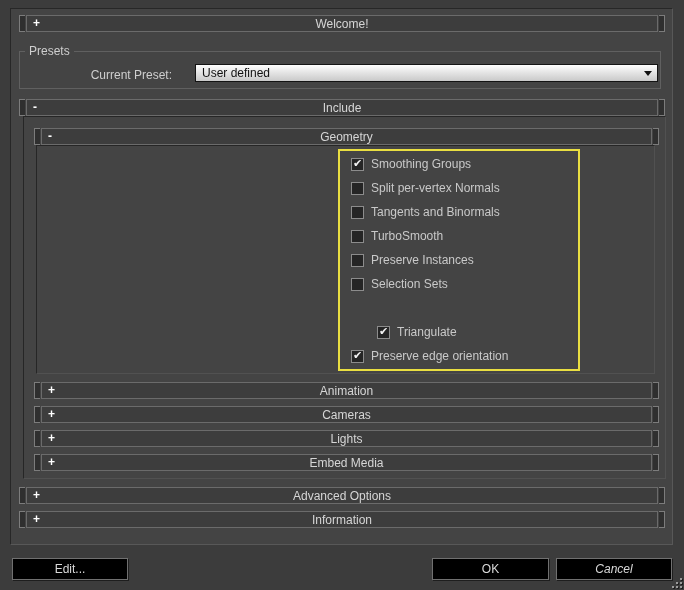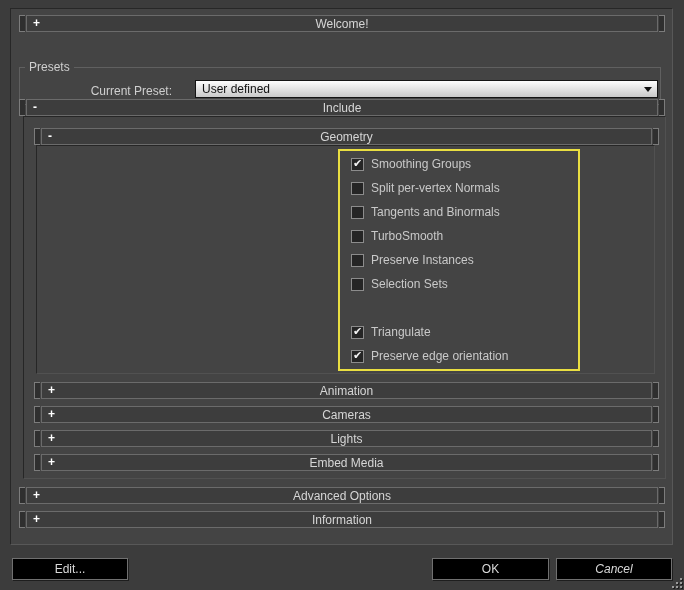--- a/index.html
+++ b/index.html
@@ -35,21 +35,20 @@
   }
   
   .well{
     position:absolute;box-sizing:border-box;
     border:1px solid;border-color:#262626 #515151 #515151 #262626;
   }
   
   .group{
     position:absolute;box-sizing:border-box;
     border:1px solid #606060;
-    margin-top:16px;
   }
   .group-legend{
     position:absolute;top:-8px;left:5px;padding:0 4px;
     background:#444444;color:#cfcfcf;
   }
   .cp-label{position:absolute;left:0;top:16px;width:152px;text-align:right;color:#cfcfcf;}
   .combo{
     position:absolute;left:175px;top:12px;width:463px;height:18px;box-sizing:border-box;
     background:linear-gradient(#fdfdfd,#c9c9c9);
     border:1px solid #141414;color:#111111;
@@ -150,21 +149,21 @@
         <span class="opt-label">TurboSmooth</span>
       </div>
       <div class="opt-row" style="top:106px;">
         <span class="checkbox"></span>
         <span class="opt-label">Preserve Instances</span>
       </div>
       <div class="opt-row" style="top:130px;">
         <span class="checkbox"></span>
         <span class="opt-label">Selection Sets</span>
       </div>
-      <div class="opt-row" style="top:178px;">
+      <div class="opt-row" style="top:178px;margin-left:26px;">
         <span class="checkbox checked"></span>
         <span class="opt-label">Triangulate</span>
       </div>
       <div class="opt-row" style="top:202px;">
         <span class="checkbox checked"></span>
         <span class="opt-label">Preserve edge orientation</span>
       </div>
     </div>
 
     <div class="rollup" style="left:10px;top:265px;width:625px;">

